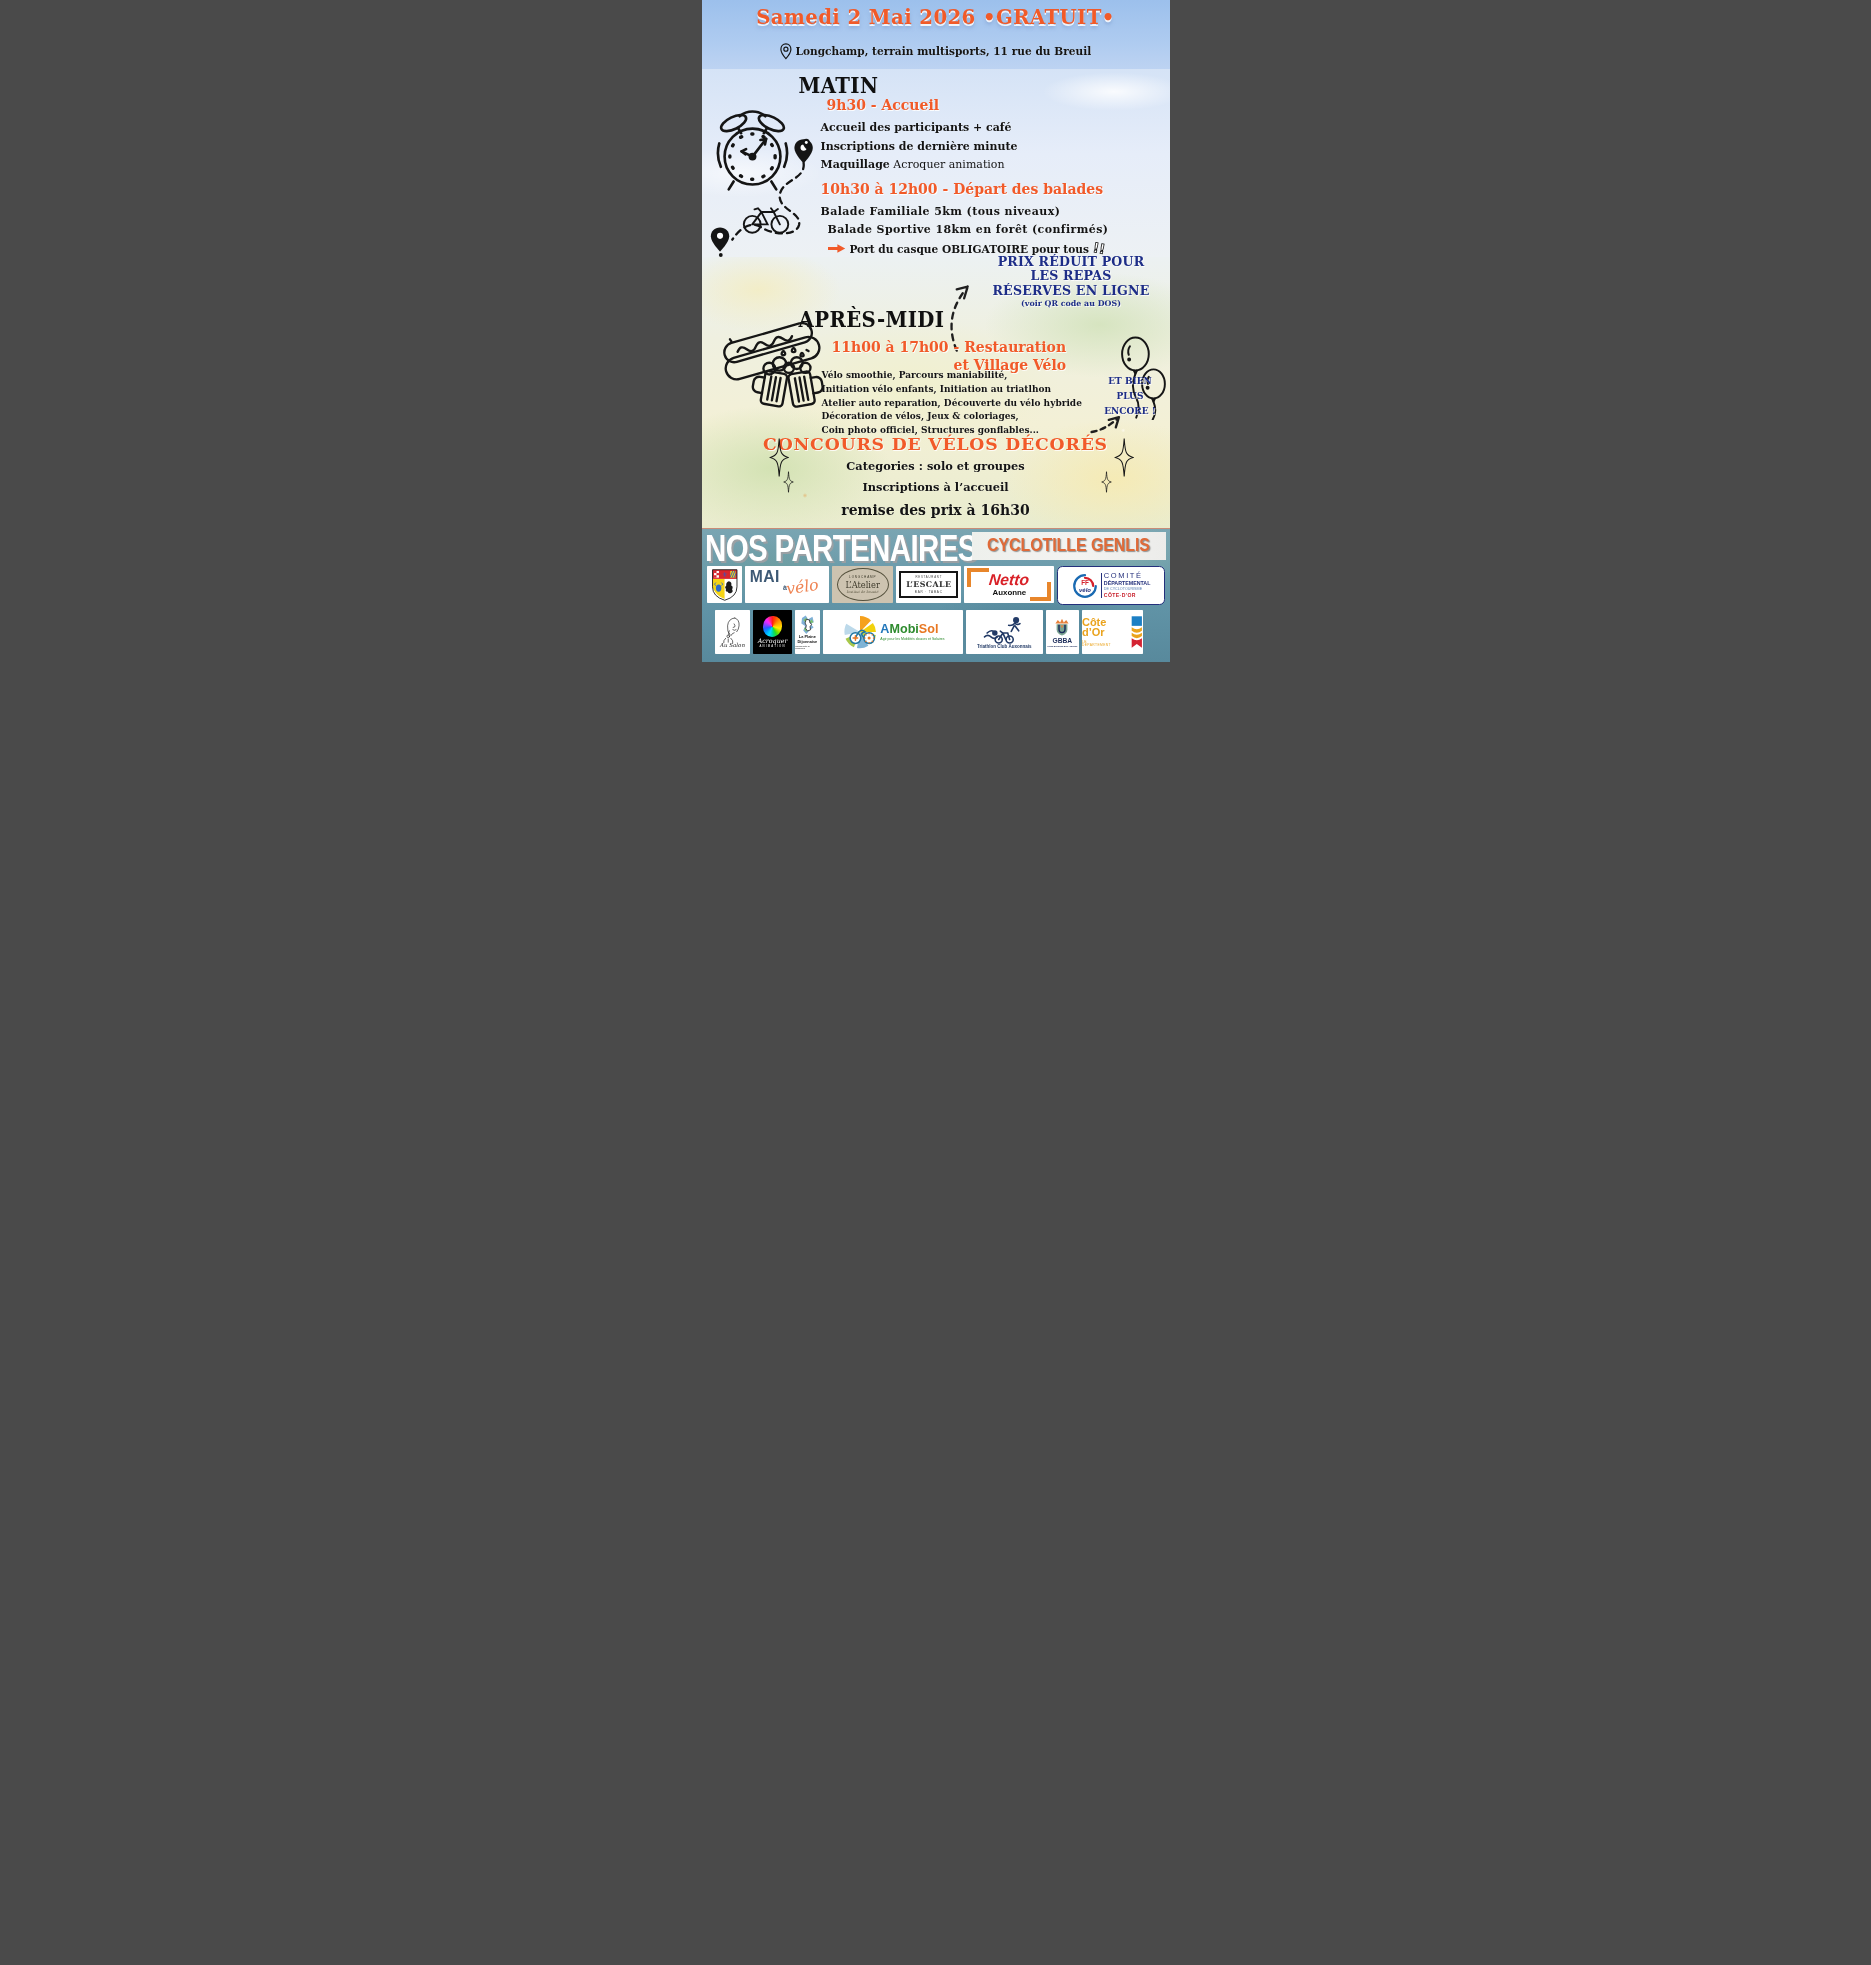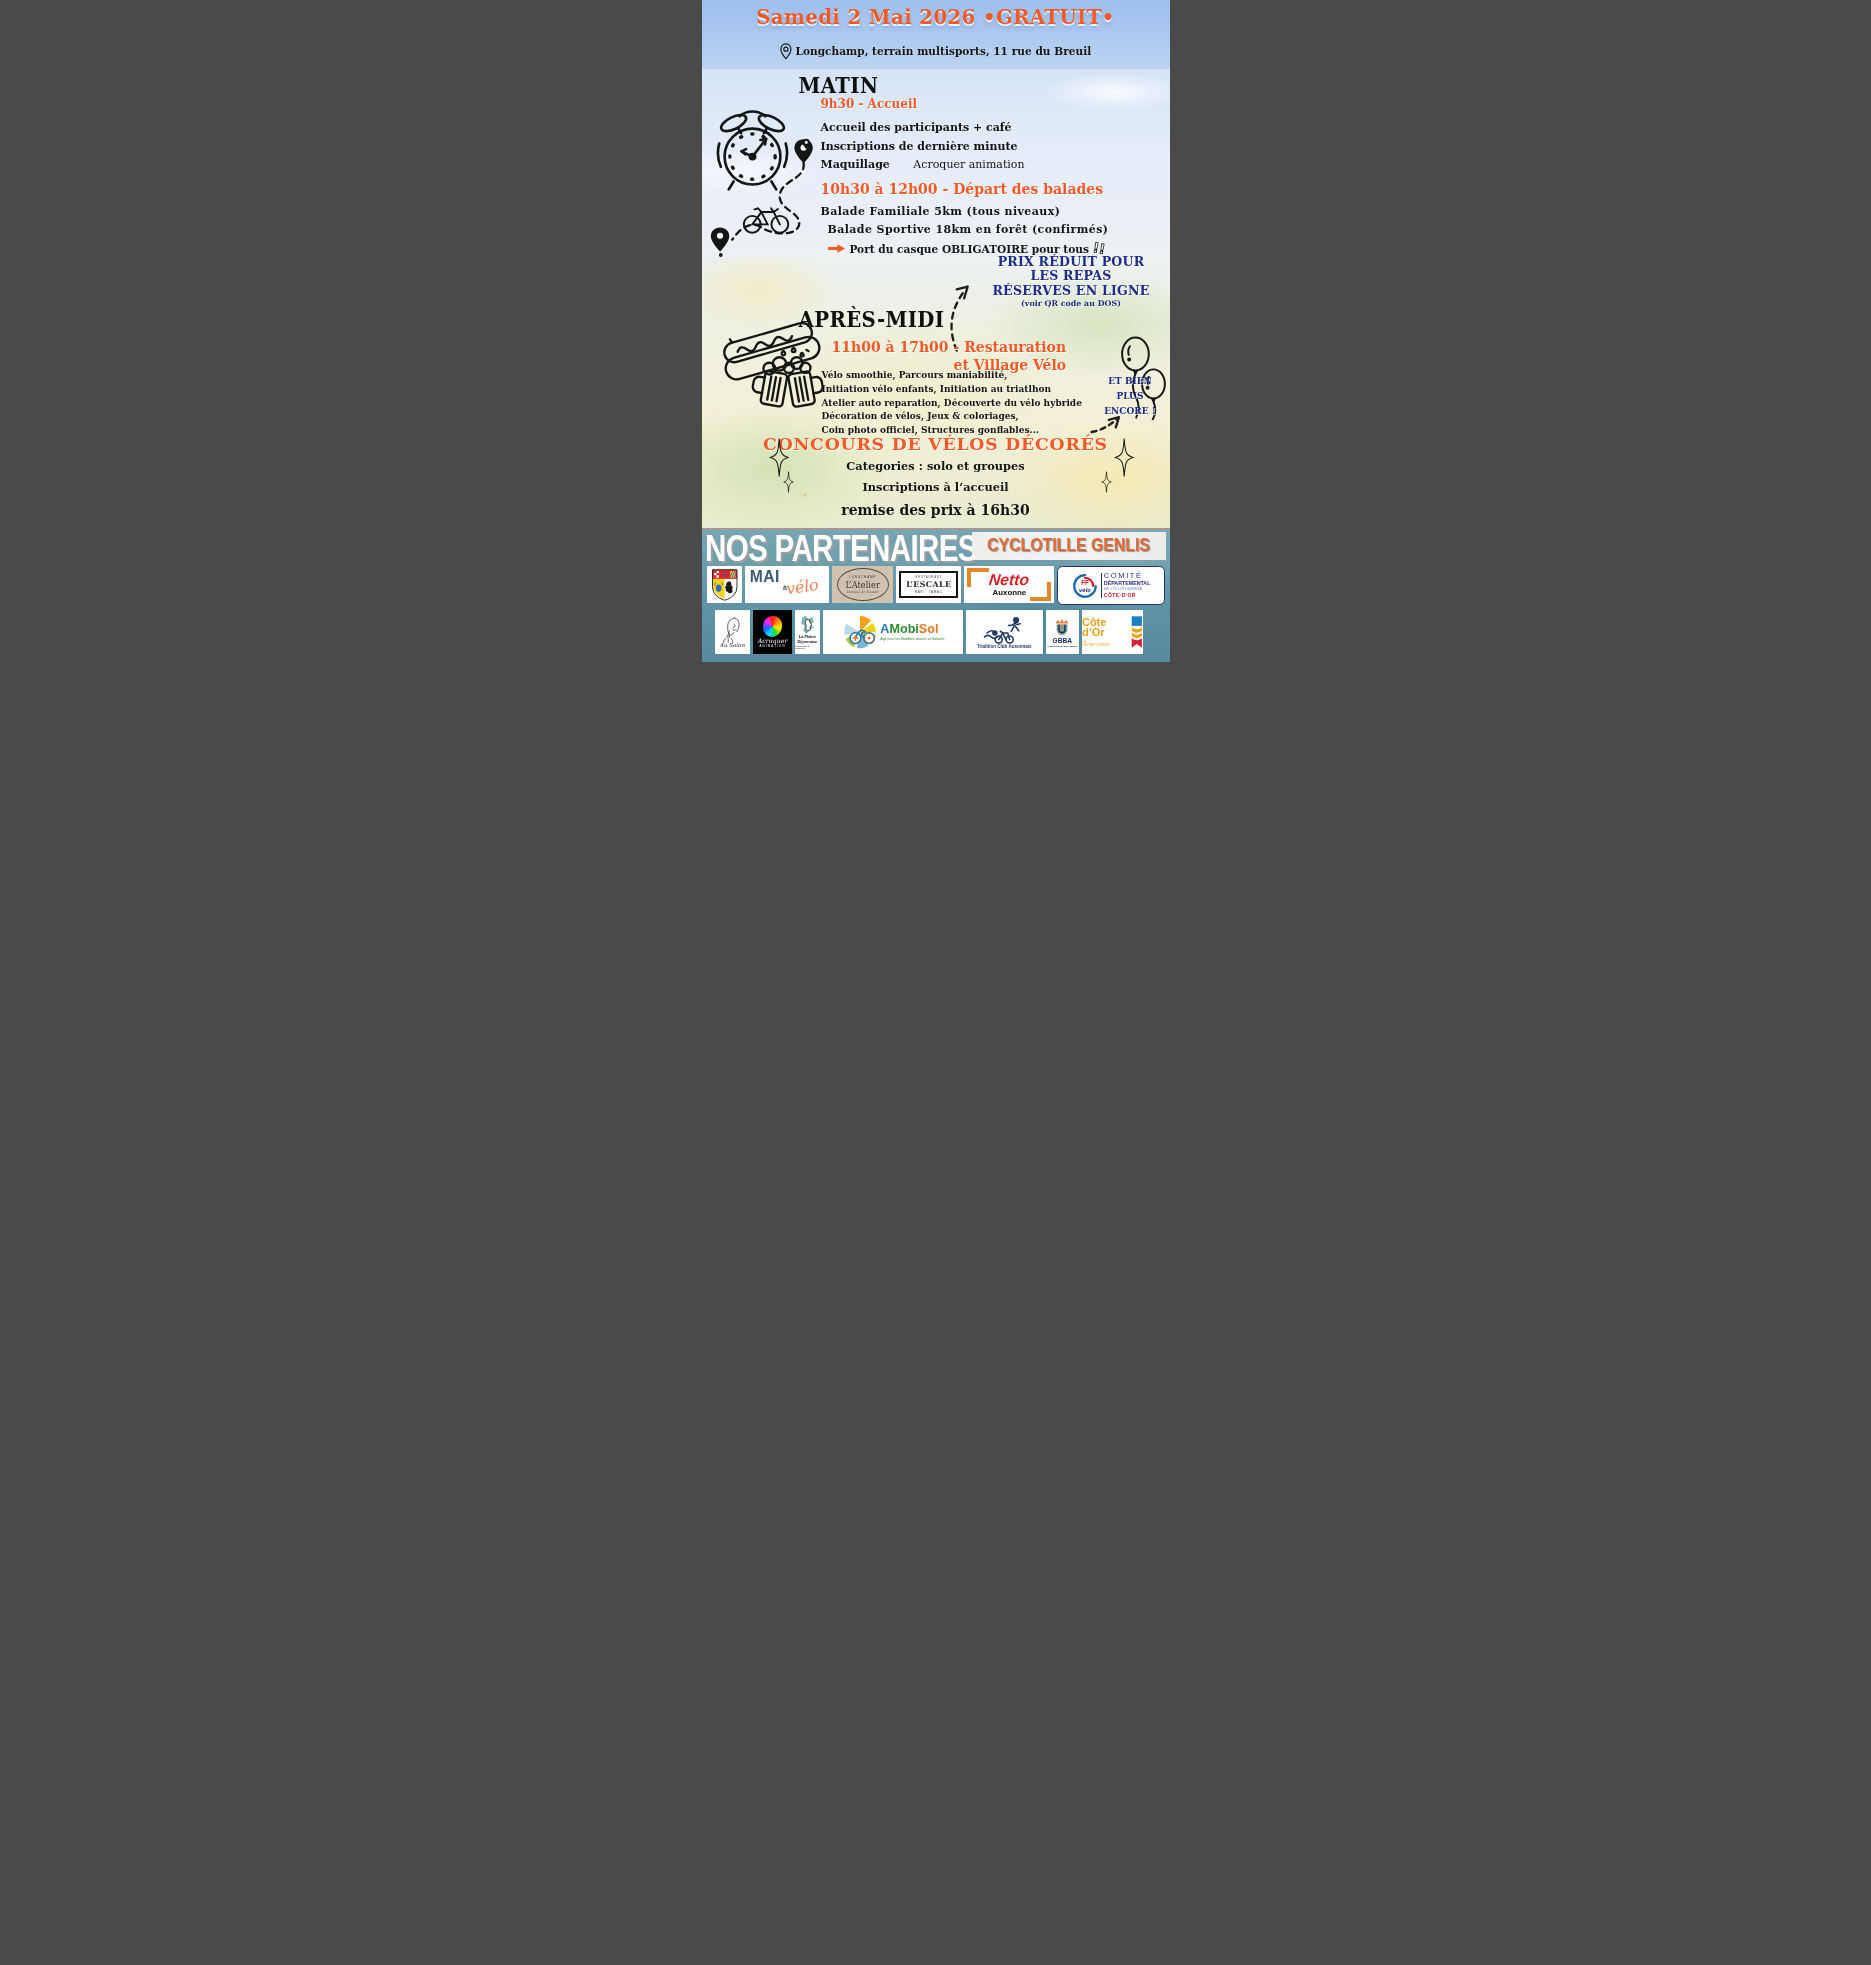--- a/index.html
+++ b/index.html
@@ -38,25 +38,25 @@
   .nowrap{white-space:nowrap;}
   
   #title{top:6.3px;left:0;right:0;text-align:center;font-size:19.7px;font-weight:bold;color:#f15a29;
          letter-spacing:0.4px;white-space:nowrap;
          text-shadow:0 2px 0 rgba(255,255,255,.85),0 3.5px 3.9px rgba(120,150,198,.55);}
   #location{top:43px;left:0;right:0;display:flex;justify-content:center;align-items:center;gap:3.9px;
          font-size:10.6px;}
   
   #matin{left:97px;top:73px;font-size:19.7px;color:#101010;font-weight:bold;
          transform:scaleY(1.12);transform-origin:left top;letter-spacing:0.4px;}
-  #s1-title{left:119px;top:97px;font-size:12px;}
+  #s1-title{left:125px;top:97px;font-size:14px;}
   #s1-l1{left:119px;top:121px;font-size:11px;}
   #s1-l2{left:119px;top:140px;font-size:11px;}
   #s1-l3{left:119px;top:158px;font-size:11px;}
-  #s1-l3 .rest{font-weight:400;text-shadow:none;margin-left:20px;}
+  #s1-l3 .rest{font-weight:400;text-shadow:none;}
   #s2-title{left:119px;top:181px;font-size:14px;}
   #ride1{left:119px;top:205px;font-size:11px;letter-spacing:0.4px;}
   #ride2{left:126px;top:223px;font-size:11px;letter-spacing:0.4px;}
   #helmet{left:126px;top:241px;font-size:10.6px;display:flex;align-items:center;gap:3.9px;}
   #helmet .bang{color:#fff;-webkit-text-stroke:0.8px #141414;font-size:13.4px;transform:rotate(10deg);
          font-family:"DejaVu Sans",sans-serif;font-weight:bold;text-shadow:none;}
   
   #prix{left:275px;top:255px;width:189px;text-align:center;font-size:12.6px;line-height:1.14;letter-spacing:0.2px;}
   #prix .note{font-size:7.9px;margin-top:1.2px;letter-spacing:0;}
   

